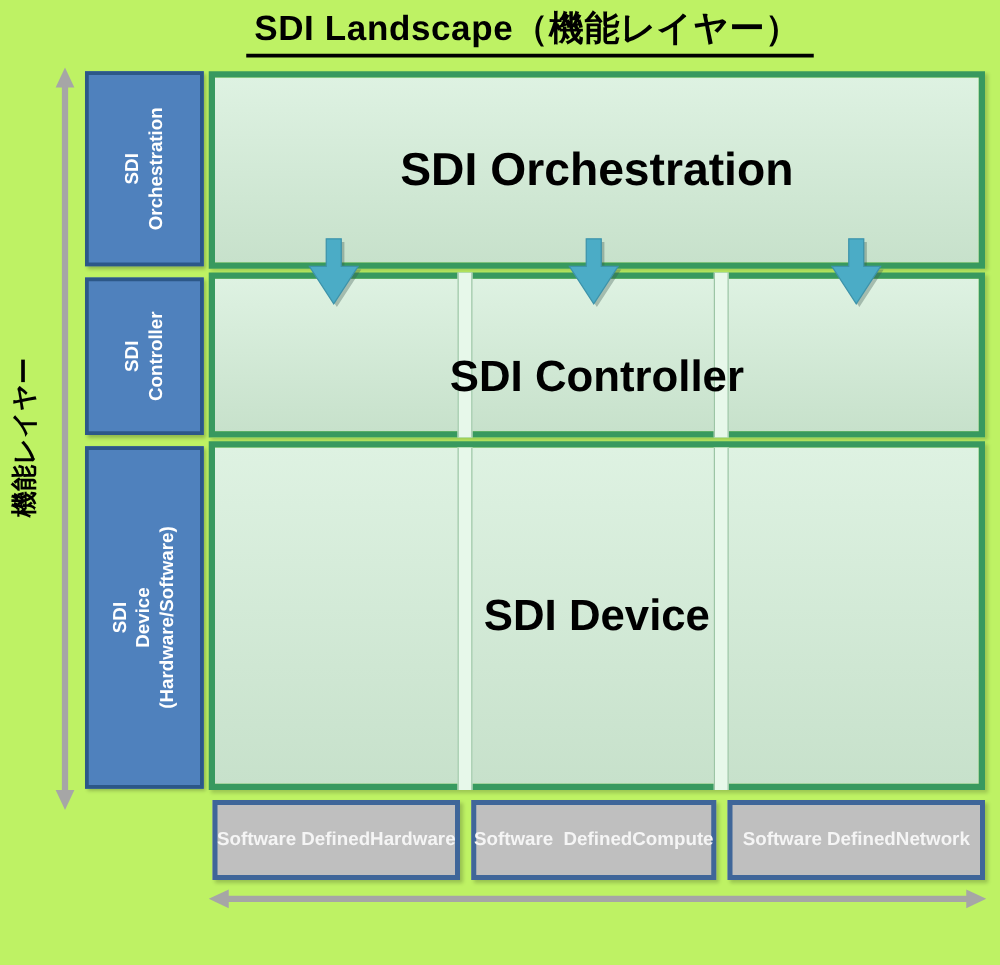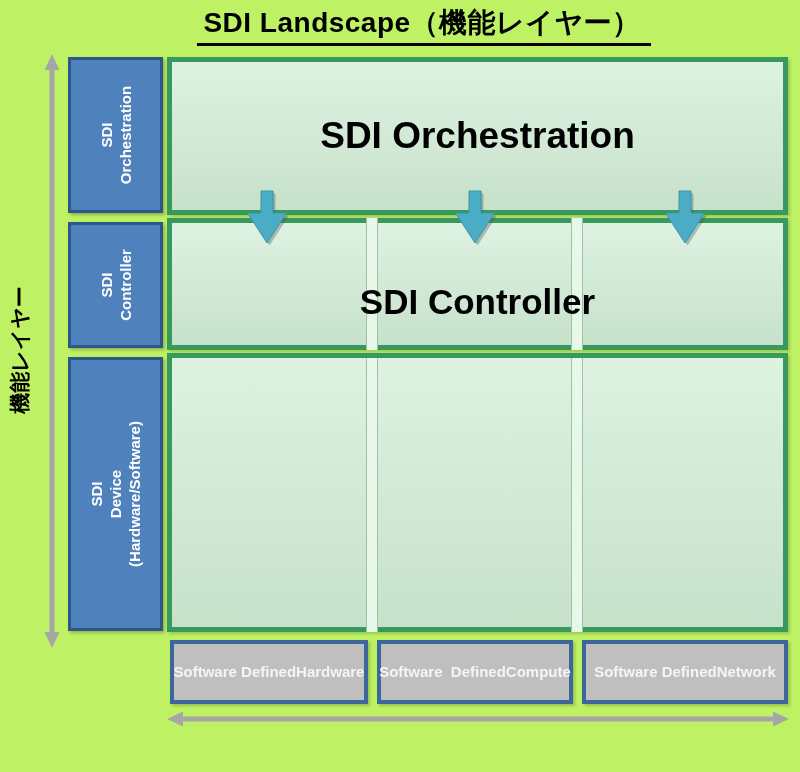--- a/index.html
+++ b/index.html
@@ -103,20 +103,21 @@
   <div class="band" id="band-ctrl"></div>
   <div class="band" id="band-dev"></div>
 
   <div class="divider div-a div-ctrl"></div>
   <div class="divider div-b div-ctrl"></div>
   <div class="divider div-a div-dev"></div>
   <div class="divider div-b div-dev"></div>
 
   <div class="band-label" id="label-orch">SDI Orchestration</div>
   <div class="band-label" id="label-ctrl">SDI Controller</div>
+  <div class="band-label" id="label-dev">SDI Device</div>
 
   <svg class="down-arrow" id="arrow-1" viewBox="0 0 44 58">
     <path d="M18.5 4.5 H30.5 V26.5 H44 L24.5 56.5 L4.5 26.5 H18.5 Z" fill="rgba(60,90,80,0.35)"></path>
     <path d="M16 2 H28 V24 H41.5 L22 54 L2.5 24 H16 Z" fill="#4bacc6" stroke="#3d93aa" stroke-width="1"></path>
   </svg>
   <svg class="down-arrow" id="arrow-2" viewBox="0 0 44 58">
     <path d="M18.5 4.5 H30.5 V26.5 H44 L24.5 56.5 L4.5 26.5 H18.5 Z" fill="rgba(60,90,80,0.35)"></path>
     <path d="M16 2 H28 V24 H41.5 L22 54 L2.5 24 H16 Z" fill="#4bacc6" stroke="#3d93aa" stroke-width="1"></path>
   </svg>
   <svg class="down-arrow" id="arrow-3" viewBox="0 0 44 58">

